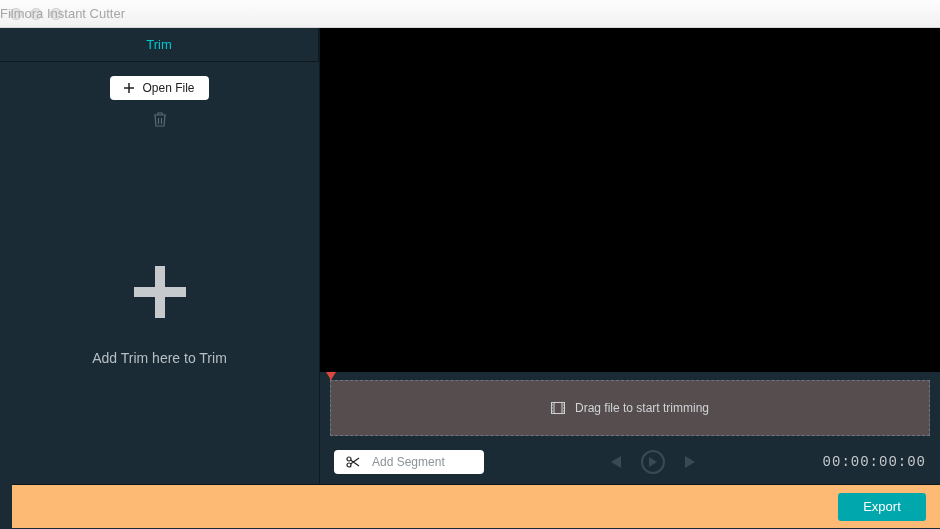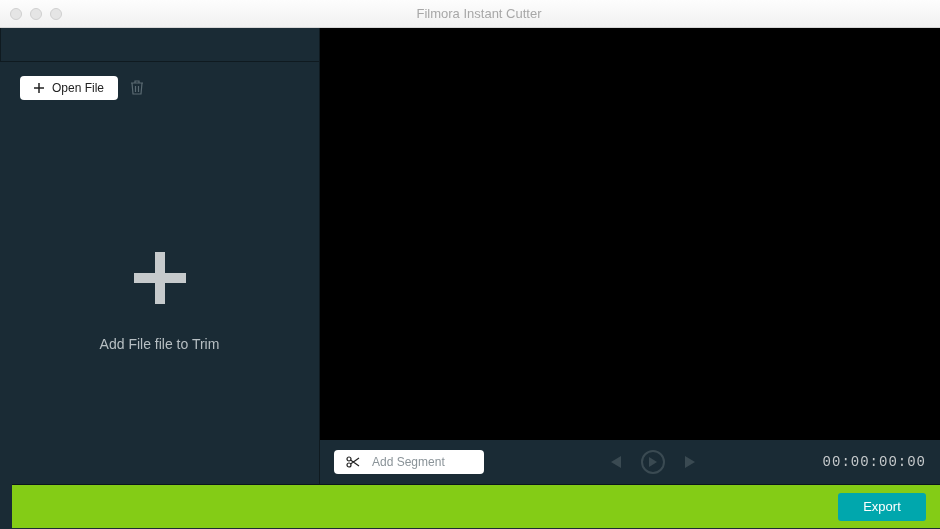--- a/index.html
+++ b/index.html
@@ -2,31 +2,31 @@
 <html><head>
   <meta charset="utf-8">
   <style>
     * { margin: 0; padding: 0; box-sizing: border-box; font-family: -apple-system, "Helvetica Neue", Arial, sans-serif; }
     body { width: 940px; height: 529px; background: #1a2b35; overflow: hidden; }
 
     
     .titlebar { height: 28px; background: linear-gradient(#fdfdfd,#f1f1f1); border-bottom: 1px solid #d7d7d7; display: flex; align-items: center; position: relative; }
     .traffic { display: flex; gap: 8px; padding-left: 10px; }
     .tl-dot { width: 12px; height: 12px; border-radius: 50%; background: #e5e5e5; border: 1px solid #d0d0d0; }
-    .title-text { position: absolute; left: 18px; right: 0; text-align: center; font-size: 13px; color: #a7a7a7; pointer-events: none; }
+    .title-text { position: absolute; left: 0; right: 0; text-align: left; font-size: 13px; color: #a7a7a7; pointer-events: none; }
 
     
     .main { display: flex; height: calc(100% - 28px - 45px); }
     .sidebar { width: 320px; background: #1a2b35; display: flex; flex-direction: column; border-right: 1px solid #0f1a20; }
     .tabs { display: flex; height: 34px; border-bottom: 1px solid #0f1a20; }
     .tab { flex: 1; display: flex; align-items: center; justify-content: center; font-size: 13px; color: #5a6a72; cursor: pointer; }
     .tab.active { color: #00c5cc; }
     .tab-sep { width: 1px; background: #0f1a20; }
 
-    .file-row { display: flex; align-items: center; gap: 12px; padding: 14px 20px; }
+    .file-row { display: flex; align-items: center; gap: 12px; padding: 14px 20px; flex-direction: column; }
     .openfile-btn { background: #fff; border-radius: 4px; height: 24px; padding: 0 14px; display: flex; align-items: center; gap: 8px; font-size: 12px; color: #222; cursor: pointer; }
     .trash { color: #5a6a72; display: flex; align-items: center; }
 
     .dropzone { flex: 1; display: flex; flex-direction: column; align-items: center; justify-content: center; gap: 26px; cursor: pointer; }
     .bigplus { color: #c6cacc; }
     .drop-label { color: #b7bfc3; font-size: 14px; }
 
     .right { flex: 1; display: flex; flex-direction: column; background: #1a2b35; }
     .preview { flex: 1; background: #000; }
 
@@ -37,21 +37,21 @@
 
     .controls { height: 44px; display: flex; align-items: center; padding: 0 14px; gap: 26px; }
     .addseg-btn { background: #fff; border-radius: 4px; height: 24px; width: 150px; padding: 0 12px; display: flex; align-items: center; gap: 12px; font-size: 12px; color: #8a9398; cursor: pointer; }
     .addseg-btn .icon { color: #222; }
     .spacer { flex: 1; }
     .transport { display: flex; align-items: center; gap: 18px; color: #3a4a52; }
     .play-circ { width: 24px; height: 24px; border: 2px solid #3a4a52; border-radius: 50%; display: flex; align-items: center; justify-content: center; }
     .timecode { color: #c6cacc; font-size: 14px; font-family: Liberation Mono, monospace; letter-spacing: 1px; margin-left: auto; }
 
     
-    .footer { height: 44px; background: #84cc16; border-top: 1px solid #0c161b; display: flex; align-items: center; justify-content: flex-end; padding: 0 14px; margin-left: 12px; }
+    .footer { height: 44px; background: #fdba74; border-top: 1px solid #0c161b; display: flex; align-items: center; justify-content: flex-end; padding: 0 14px; margin-left: 12px; }
     .export-btn { background: #00a7ad; color: #fff; font-size: 13px; height: 28px; width: 88px; border-radius: 3px; display: flex; align-items: center; justify-content: center; cursor: pointer; }
 
     svg { display: block; }
   </style>
 </head>
 <body>
 
 <div class="titlebar">
   <div class="traffic">
     <div class="tl-dot"></div>
@@ -59,20 +59,23 @@
     <div class="tl-dot"></div>
   </div>
   <div class="title-text">Filmora Instant Cutter</div>
 </div>
 
 <div class="main">
 
   <div class="sidebar">
 
     <div class="tabs">
+      <div class="tab active">
+        <span>Trim</span>
+      </div>
       <div class="tab-sep"></div>
     </div>
 
     <div class="file-row">
       <div class="openfile-btn">
         <span>
           <svg width="10" height="10" viewBox="0 0 10 10">
               <path d="M5 0v10M0 5h10" stroke="#222" stroke-width="1.5"></path>
             </svg>
         </span>
@@ -84,28 +87,41 @@
           </svg>
       </span>
     </div>
 
     <div class="dropzone">
       <span class="bigplus">
         <svg width="64" height="64" viewBox="0 0 64 64">
             <path d="M32 6v52M6 32h52" stroke="#c6cacc" stroke-width="10"></path>
           </svg>
       </span>
-      <div class="drop-label">Add File file to Trim</div>
+      <div class="drop-label">Add Trim here to Trim</div>
     </div>
 
   </div>
 
   <div class="right">
     <div class="preview"></div>
 
+    <div class="timeline-area">
+      <div class="playhead"></div>
+      <div class="timeline-box">
+        <span>
+          <svg width="14" height="12" viewBox="0 0 14 12">
+              <rect x="0.5" y="0.5" width="13" height="11" fill="none" stroke="#cfd3d6"></rect>
+              <path d="M3 0v12M11 0v12" stroke="#cfd3d6"></path>
+              <path d="M1 3h1M1 6h1M1 9h1M12 3h1M12 6h1M12 9h1" stroke="#cfd3d6"></path>
+            </svg>
+        </span>
+        <span>Drag file to start trimming</span>
+      </div>
+    </div>
 
     <div class="controls">
       <div class="addseg-btn">
         <span class="icon">
           <svg width="14" height="12" viewBox="0 0 14 12">
               <circle cx="3" cy="3" r="2" fill="none" stroke="#222" stroke-width="1.2"></circle>
               <circle cx="3" cy="9" r="2" fill="none" stroke="#222" stroke-width="1.2"></circle>
               <path d="M4.5 4L13 10M4.5 8L13 2" stroke="#222" stroke-width="1.2"></path>
             </svg>
         </span>

